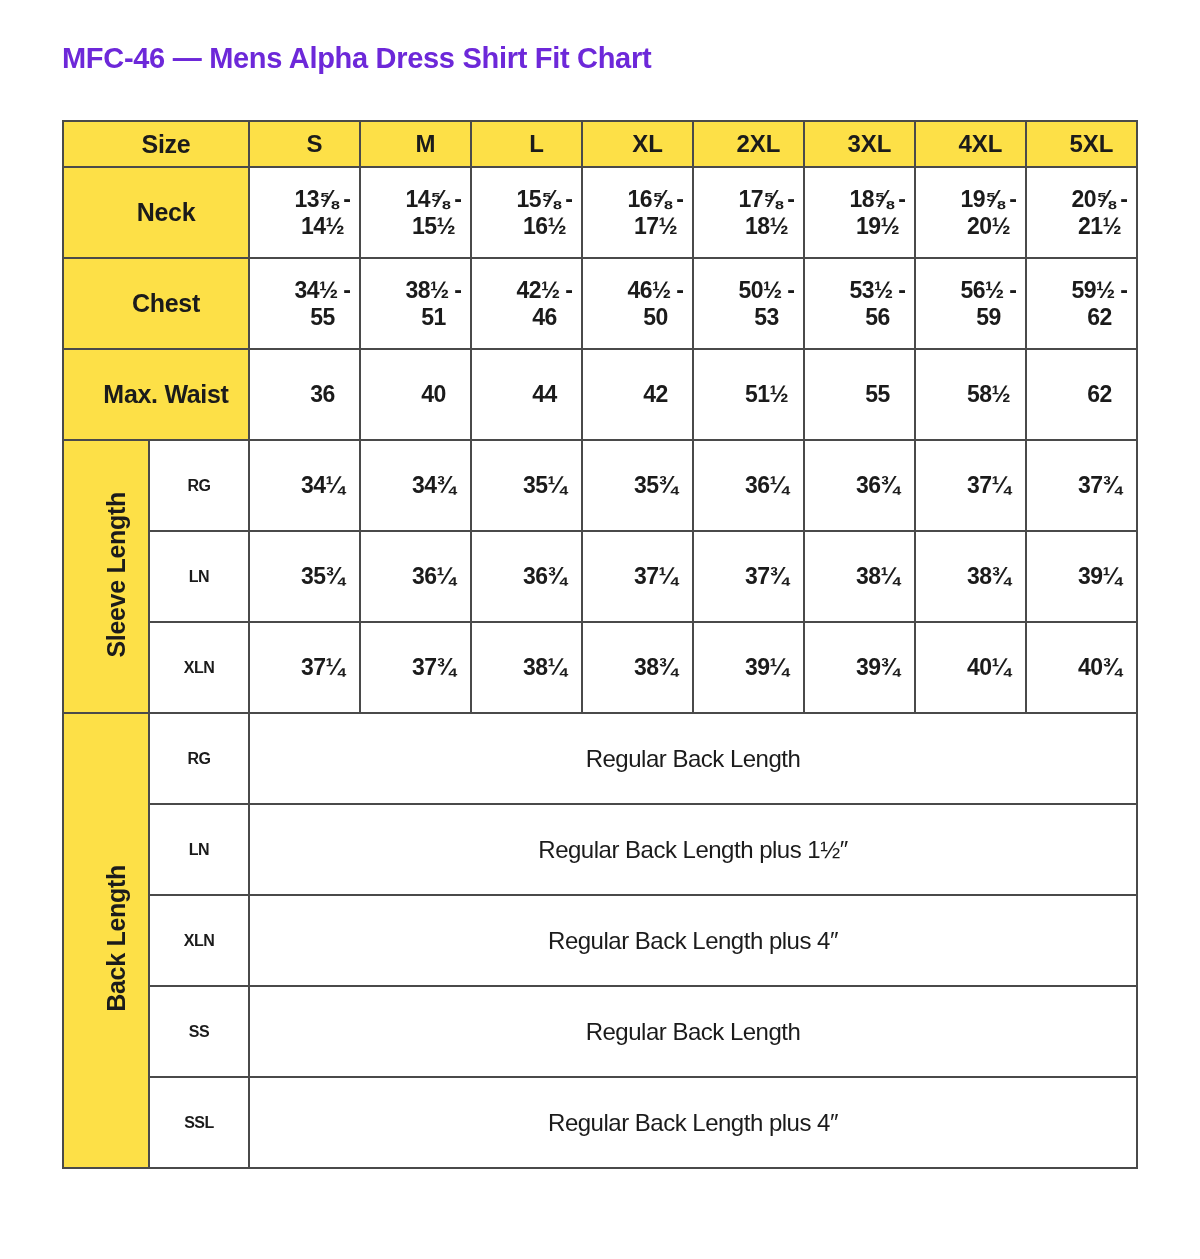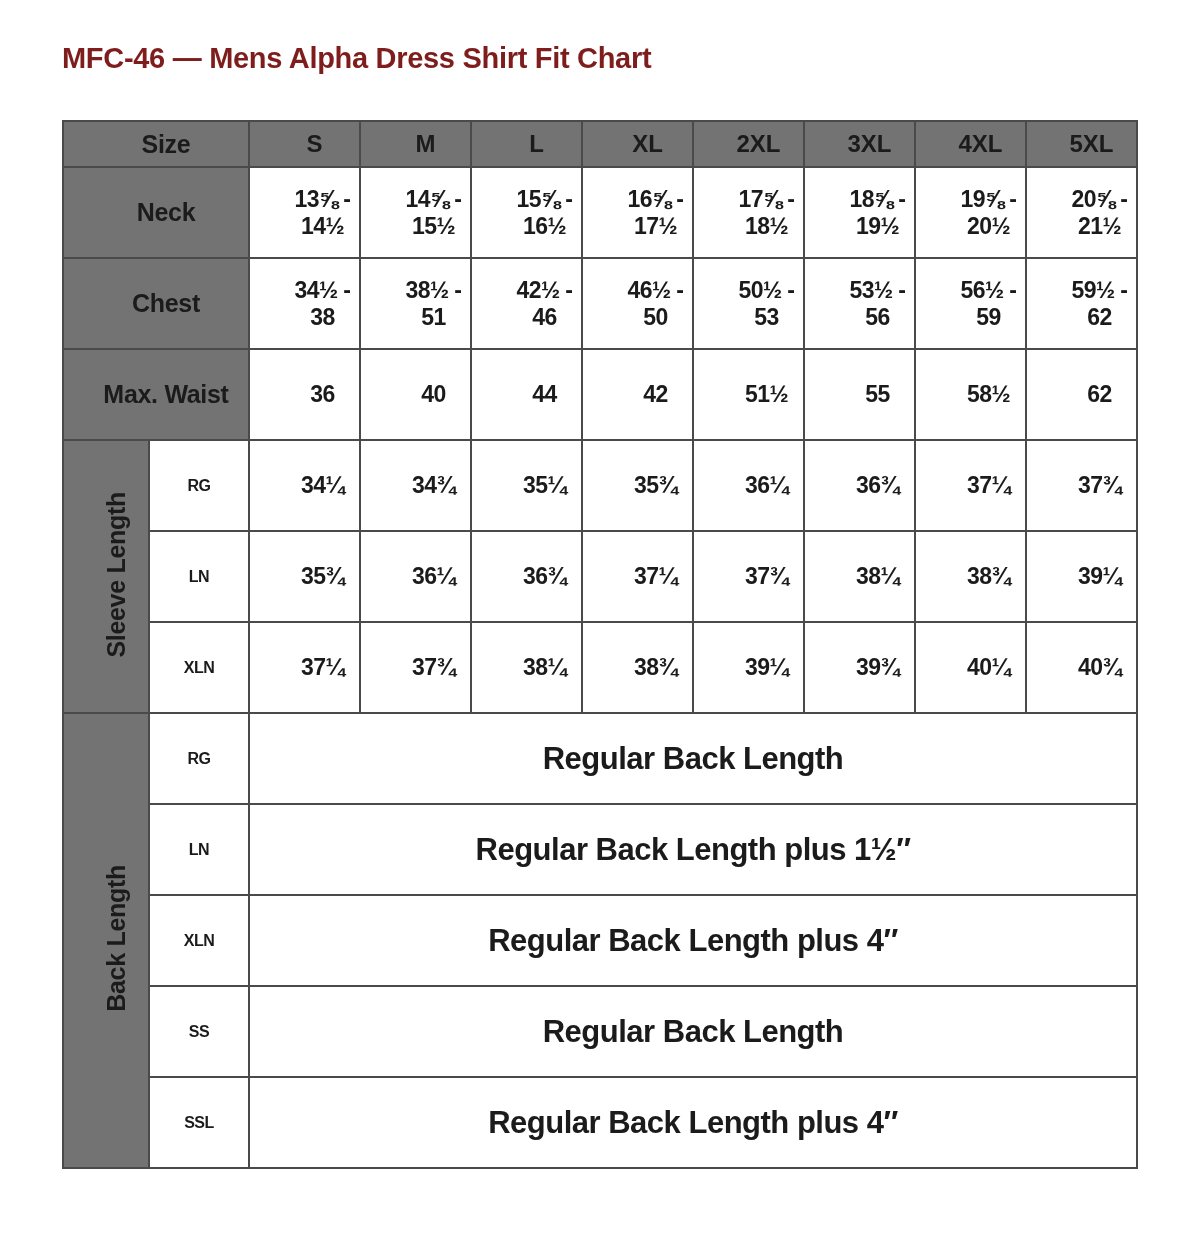--- a/index.html
+++ b/index.html
@@ -17,37 +17,37 @@
     height: 1259px;
   }
   h1.title {
     position: absolute;
     left: 62px;
     top: 42px;
     margin: 0;
     font-size: 29px;
     font-weight: bold;
     letter-spacing: -0.3px;
-    color: #7f1d1d;
+    color: #6d28d9;
   }
   table.fit-chart {
     position: absolute;
     left: 62px;
     top: 120px;
     width: 1074px;
     border-collapse: collapse;
     table-layout: fixed;
   }
   th, td {
     border: 2px solid #4a4a4a;
     text-align: center;
     vertical-align: middle;
     padding: 0;
   }
-  .gray { background: #737373; padding-left: 20px; }
+  .gray { background: #fde047; padding-left: 20px; }
   tr.hdr th { height: 44px; }
   tr.datarow th, tr.datarow td { height: 89px; }
   .lbl {
     font-size: 25px;
     font-weight: bold;
     letter-spacing: -0.3px;
   }
   .szc {
     font-size: 24px;
     font-weight: bold;
@@ -57,22 +57,22 @@
     font-weight: bold;
     letter-spacing: -0.6px;
     padding-left: 36px;
   }
   .sub {
     font-size: 16px;
     font-weight: bold;
     letter-spacing: -0.5px;
   }
   .spantext {
-    font-size: 31px;
-    font-weight: bold;
+    font-size: 24px;
+    font-weight: normal;
     letter-spacing: -0.5px;
   }
   .vcell { vertical-align: middle; }
   .vtext {
     display: inline-block;
     writing-mode: vertical-rl;
     transform: rotate(180deg);
     font-size: 25px;
     font-weight: bold;
     letter-spacing: -0.3px;
@@ -119,21 +119,21 @@
       <td class="val">15⅝ - 16½</td>
       <td class="val">16⅝ - 17½</td>
       <td class="val">17⅝ - 18½</td>
       <td class="val">18⅝ - 19½</td>
       <td class="val">19⅝ - 20½</td>
       <td class="val">20⅝ - 21½</td>
     </tr>
 
     <tr class="datarow">
       <th colspan="2" class="gray lbl">Chest</th>
-      <td class="val">34½ - 38</td>
+      <td class="val">34½ - 55</td>
       <td class="val">38½ - 51</td>
       <td class="val">42½ - 46</td>
       <td class="val">46½ - 50</td>
       <td class="val">50½ - 53</td>
       <td class="val">53½ - 56</td>
       <td class="val">56½ - 59</td>
       <td class="val">59½ - 62</td>
     </tr>
 
     <tr class="datarow">

